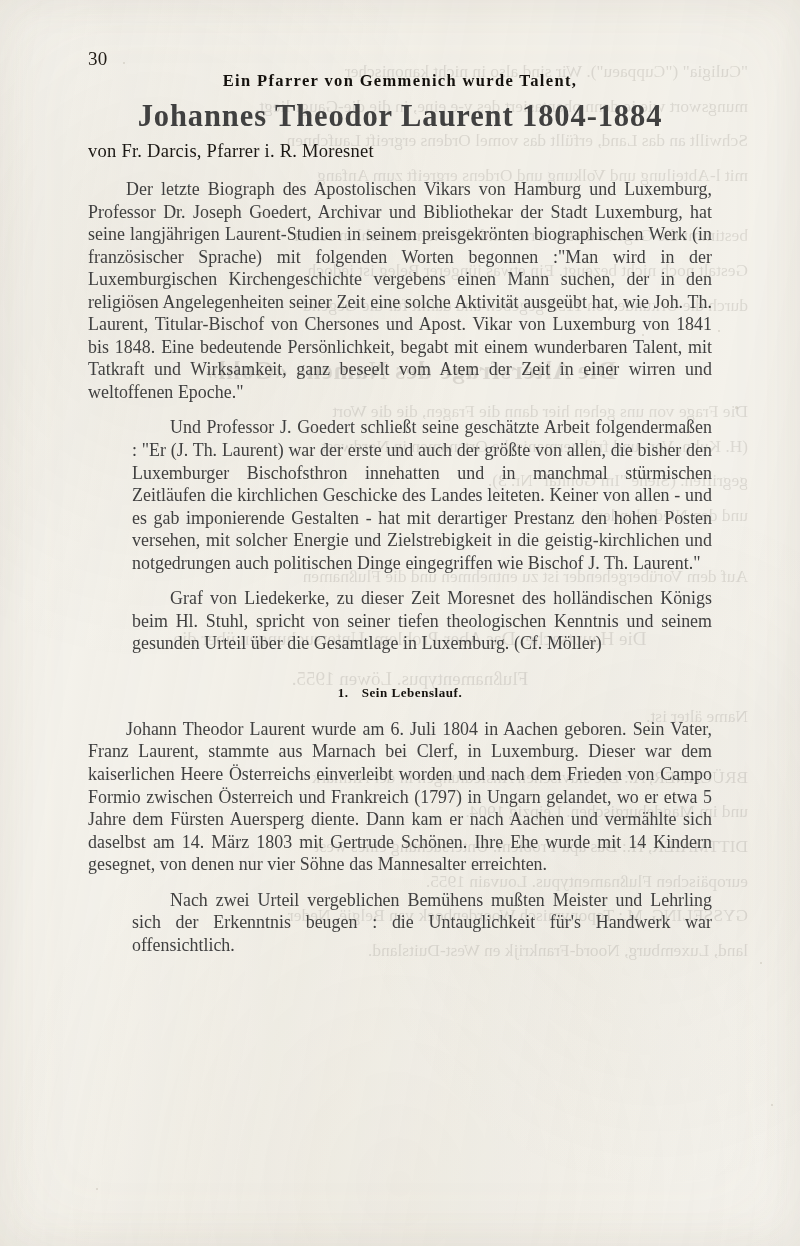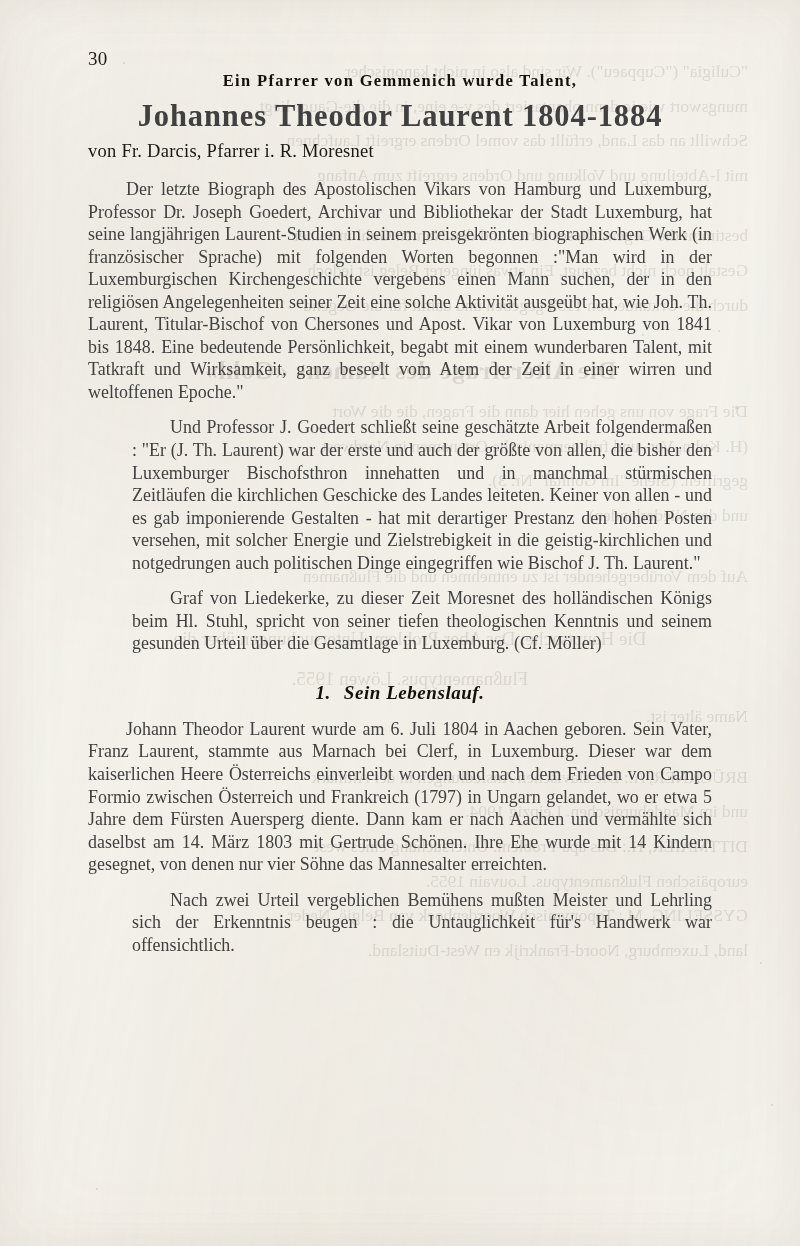--- a/index.html
+++ b/index.html
@@ -141,28 +141,27 @@
     text-justify: inter-word;
     margin: 0;
     text-indent: 38px;
     letter-spacing: 0.02px;
     color: #404040;
     word-spacing: 0.1px;
   }
   p.body + p.body { margin-top: 13px; margin-left: 44px; }
 
   .sectionhead {
-    font-size: 19px;
+    font-size: 13px;
     font-weight: bold;
     text-align: center;
     letter-spacing: 0.55px;
     line-height: 24px;
     margin: 26px 0 13px 0;
     color: #14110d;
-    font-style: italic;
   }
   .sectionhead .num { margin-right: 13px; }
 
   
   .speckle {
     position: absolute;
     inset: 0;
     pointer-events: none;
     opacity: 0.5;
   }

